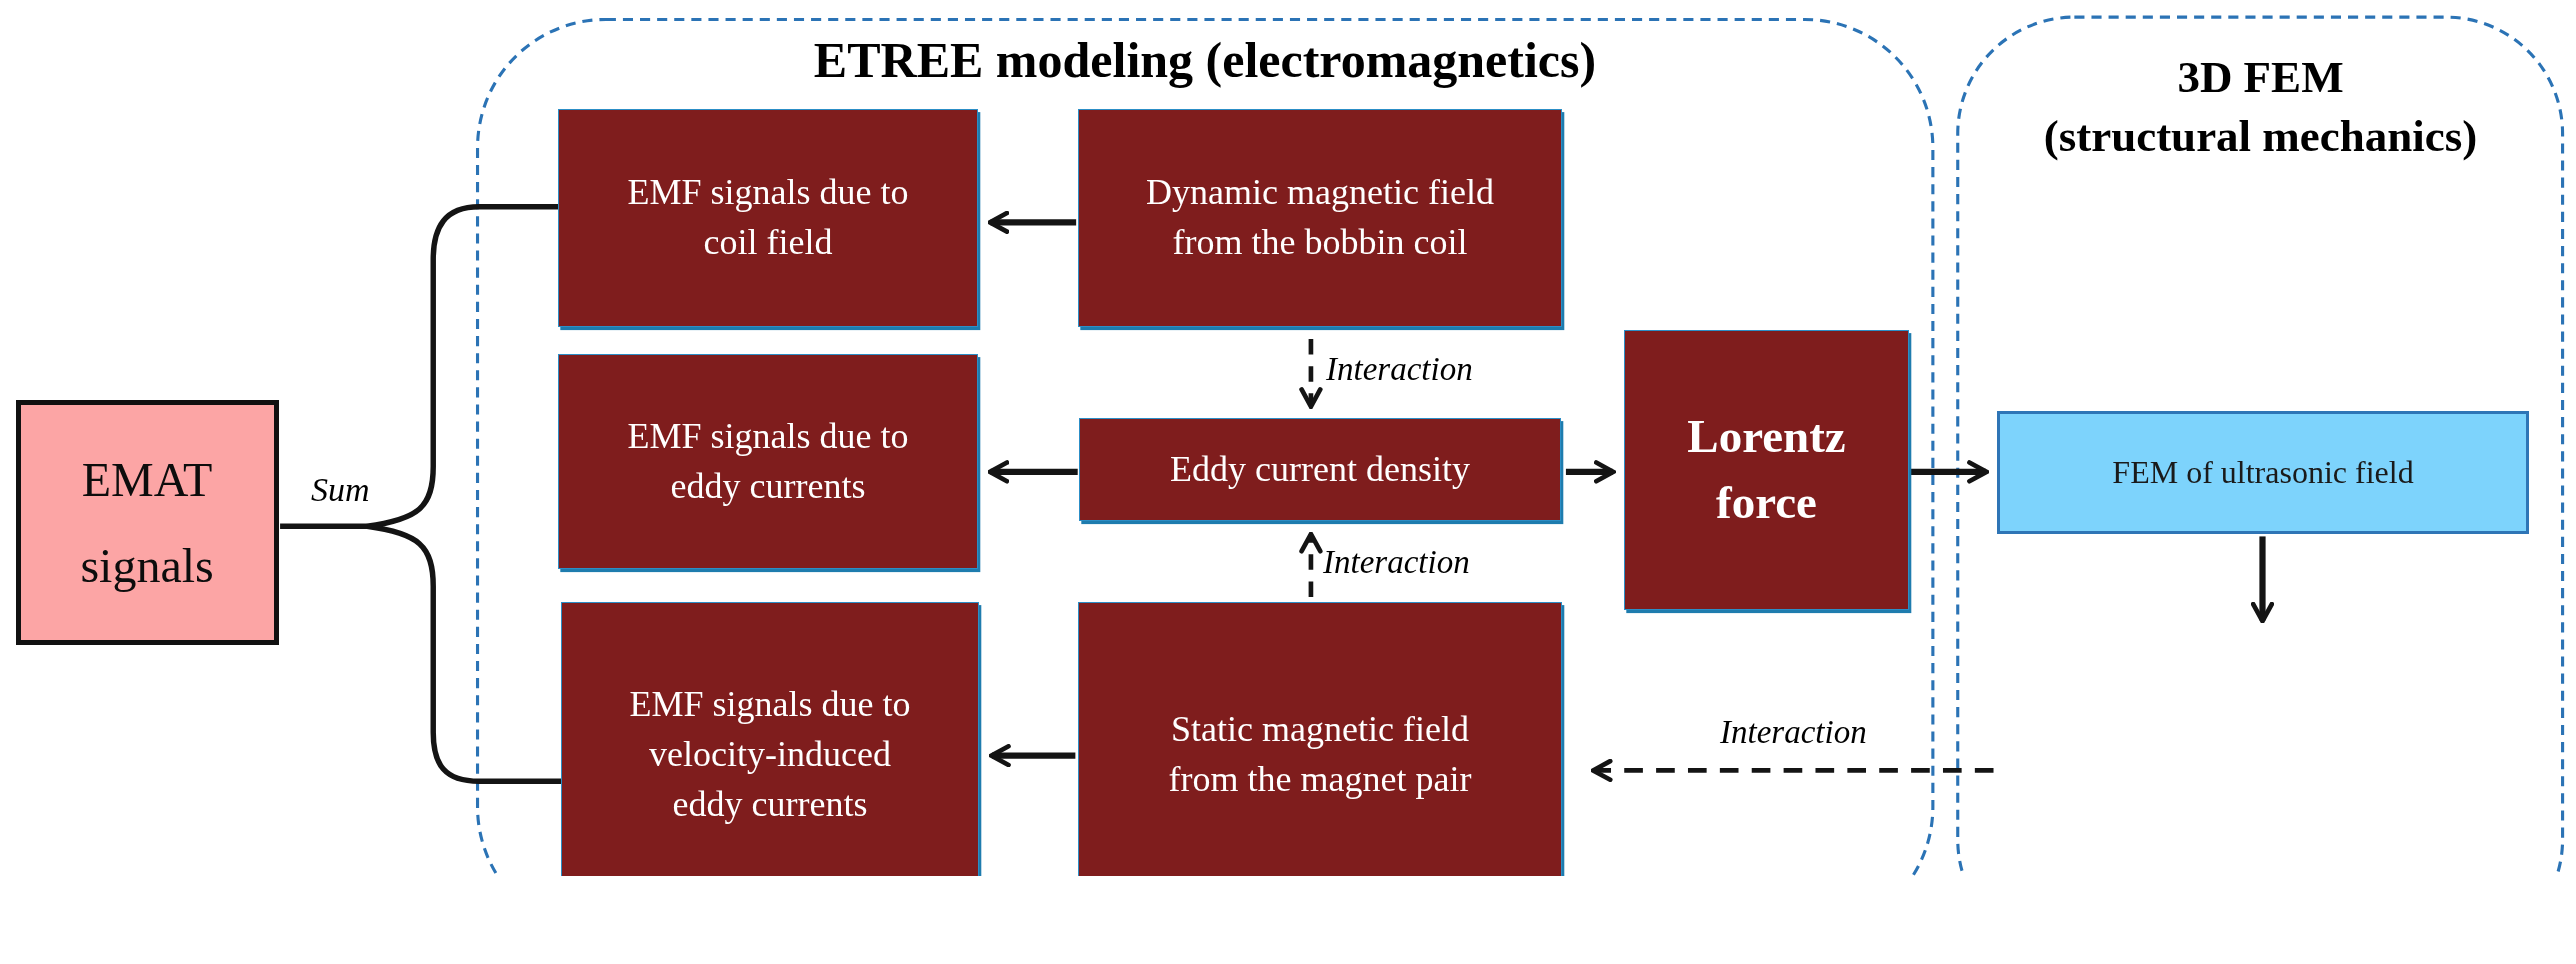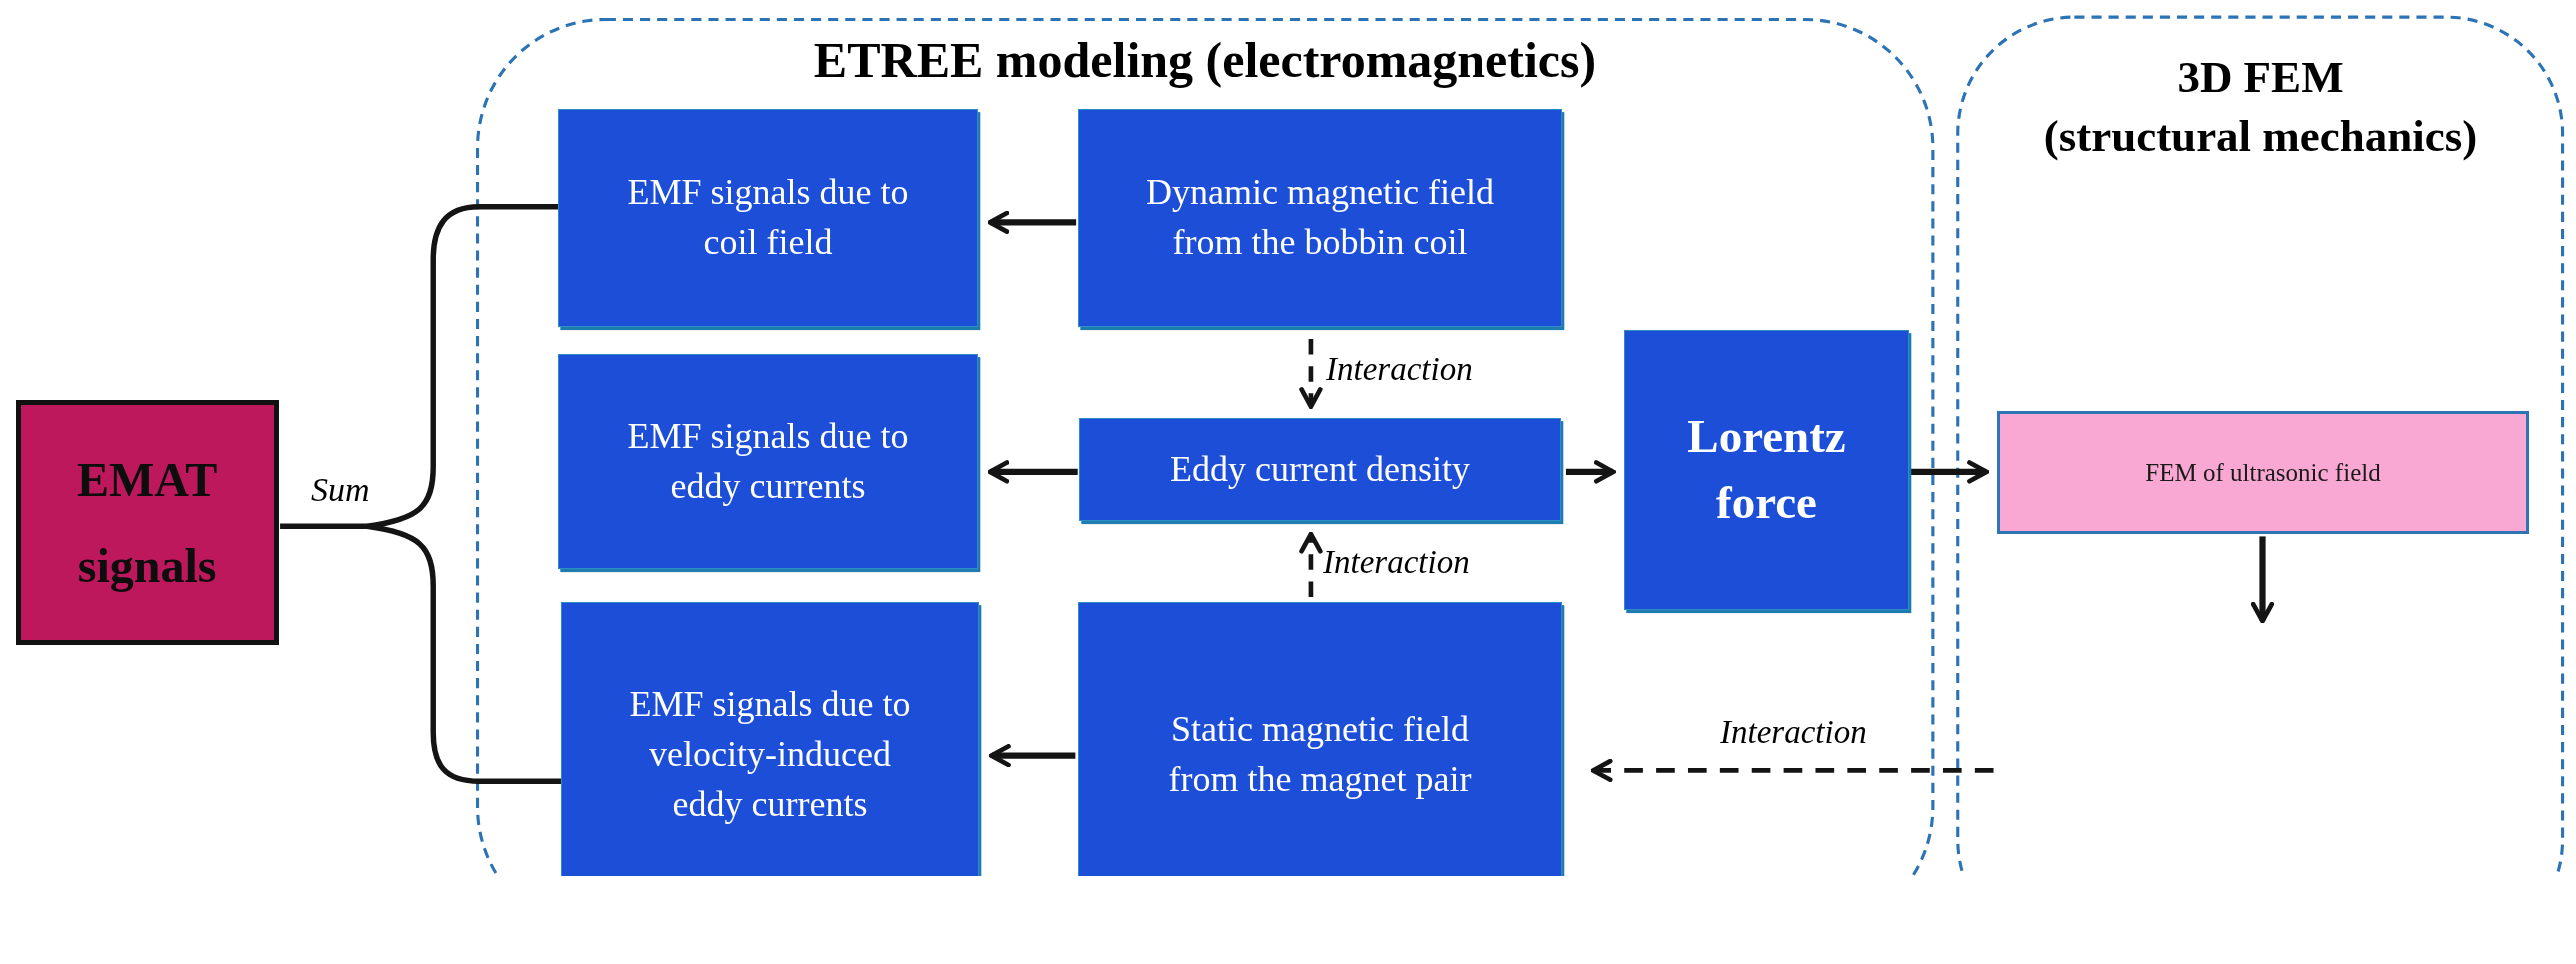--- a/index.html
+++ b/index.html
@@ -12,34 +12,34 @@
     overflow:hidden;
   }
   #connectors{position:absolute;left:0;top:0;z-index:0;}
   .box{
     position:absolute;z-index:2;
     display:flex;align-items:center;justify-content:center;
     text-align:center;white-space:pre-line;
     box-sizing:border-box;
   }
   .blue{
-    background:#1d4ed8;color:#ffffff;
+    background:#7f1d1d;color:#ffffff;
     border:0.8px solid #2c8ec6;
     box-shadow:2.3px 3.1px 0 #1e7cae;
     font-size:36px;line-height:1.38;
   }
   .yellow{
-    background:#f9a8d4;color:#1a1a1a;
+    background:#7dd3fc;color:#1a1a1a;
     border:3.1px solid #2e75b6;
-    font-size:25px;line-height:1.42;
+    font-size:32px;line-height:1.42;
   }
   .plainbox{
-    background:#be185d;color:#0d0d0d;
+    background:#fca5a5;color:#0d0d0d;
     border:5.4px solid #111111;
-    font-weight:bold;font-size:48px;line-height:1.78;
+    font-weight:normal;font-size:48px;line-height:1.78;
   }
   .boldblue{font-weight:bold;font-size:47px;line-height:1.4;}
   .panel-title{
     position:absolute;z-index:2;
     font-weight:bold;color:#000;
     text-align:center;white-space:pre-line;
   }
   .ilabel{
     position:absolute;z-index:3;
     font-style:italic;font-size:33px;color:#000000;

